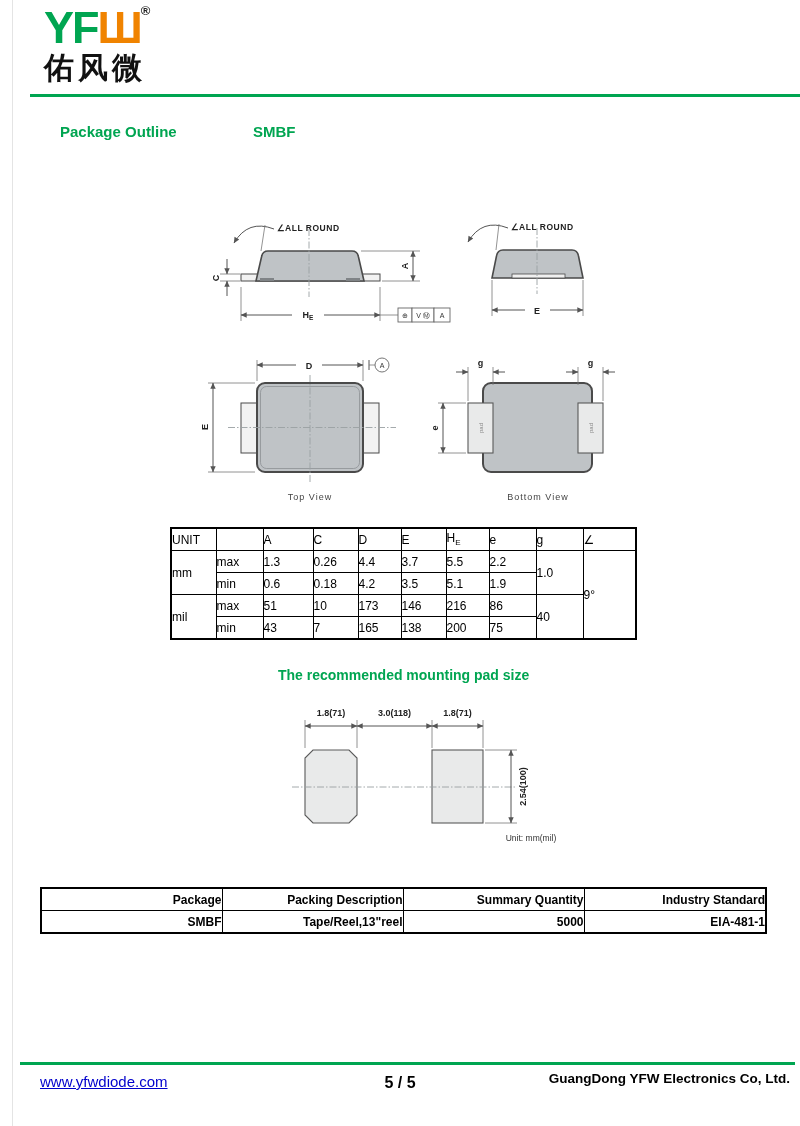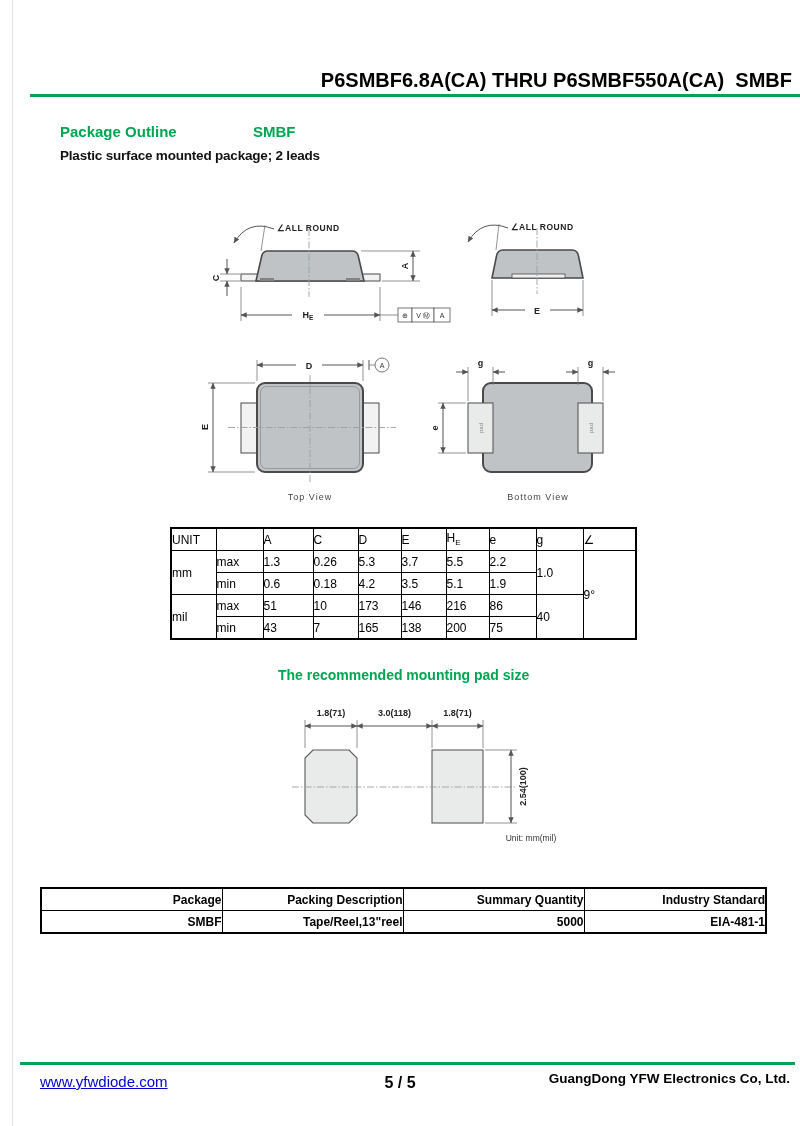--- a/index.html
+++ b/index.html
@@ -60,26 +60,28 @@
                text-decoration:underline;}
   .footer-page{left:0;right:0;top:1074px;text-align:center;font-size:16px;font-weight:bold;}
   .footer-company{right:10px;top:1071px;font-size:13.5px;font-weight:bold;text-align:center;}
 </style>
 </head>
 <body style="--green: #00A551; --orange: #F08300; --link_blue: #0000CC; --body_gray: #BFC3C6; --pad_gray: #E9EAEA;">
 
 <div class="page">
   <div class="abs edge-line"></div>
 
-  <div class="abs doc-title">P6SMBF6.8A(CA) THRU P6SMBF550A(CA)  SMBF</div>
+  <div class="abs logo">
+    <div class="logo-latin"><span class="logo-yf">YF</span><span class="logo-w">Ш</span><span class="logo-reg">®</span></div>
+    <div class="logo-cn">佑风微</div>
+  </div>
   <div class="abs rule-top"></div>
 
   <div class="abs pkg-heading">Package Outline</div>
   <div class="abs pkg-name">SMBF</div>
-  <div class="abs pkg-desc">Plastic surface mounted package; 2 leads</div>
 
   <svg class="abs outline-svg" width="460" height="320" viewBox="0 0 460 320">
     <defs>
       <marker id="arr1" viewBox="0 0 10 10" refX="9.5" refY="5" markerWidth="9" markerHeight="6" orient="auto-start-reverse">
         <path d="M0,0.5 L10,5 L0,9.5 z" fill="#555"></path>
       </marker>
     </defs>
 
     <g>
       <path class="dim" d="M64,48 Q78,24 104,34" marker-start="url(#arr1)"></path>
@@ -209,21 +211,21 @@
       <td><span>H</span><sub>E</sub></td>
       <td>e</td>
       <td>g</td>
       <td>∠</td>
     </tr>
     <tr>
       <td rowspan="2">mm</td>
       <td>max</td>
       <td>1.3</td>
       <td>0.26</td>
-      <td>5.3</td>
+      <td>4.4</td>
       <td>3.7</td>
       <td>5.5</td>
       <td>2.2</td>
       <td rowspan="2">1.0</td>
       <td rowspan="4">9°</td>
     </tr>
     <tr>
       <td>min</td>
       <td>0.6</td>
       <td>0.18</td>

